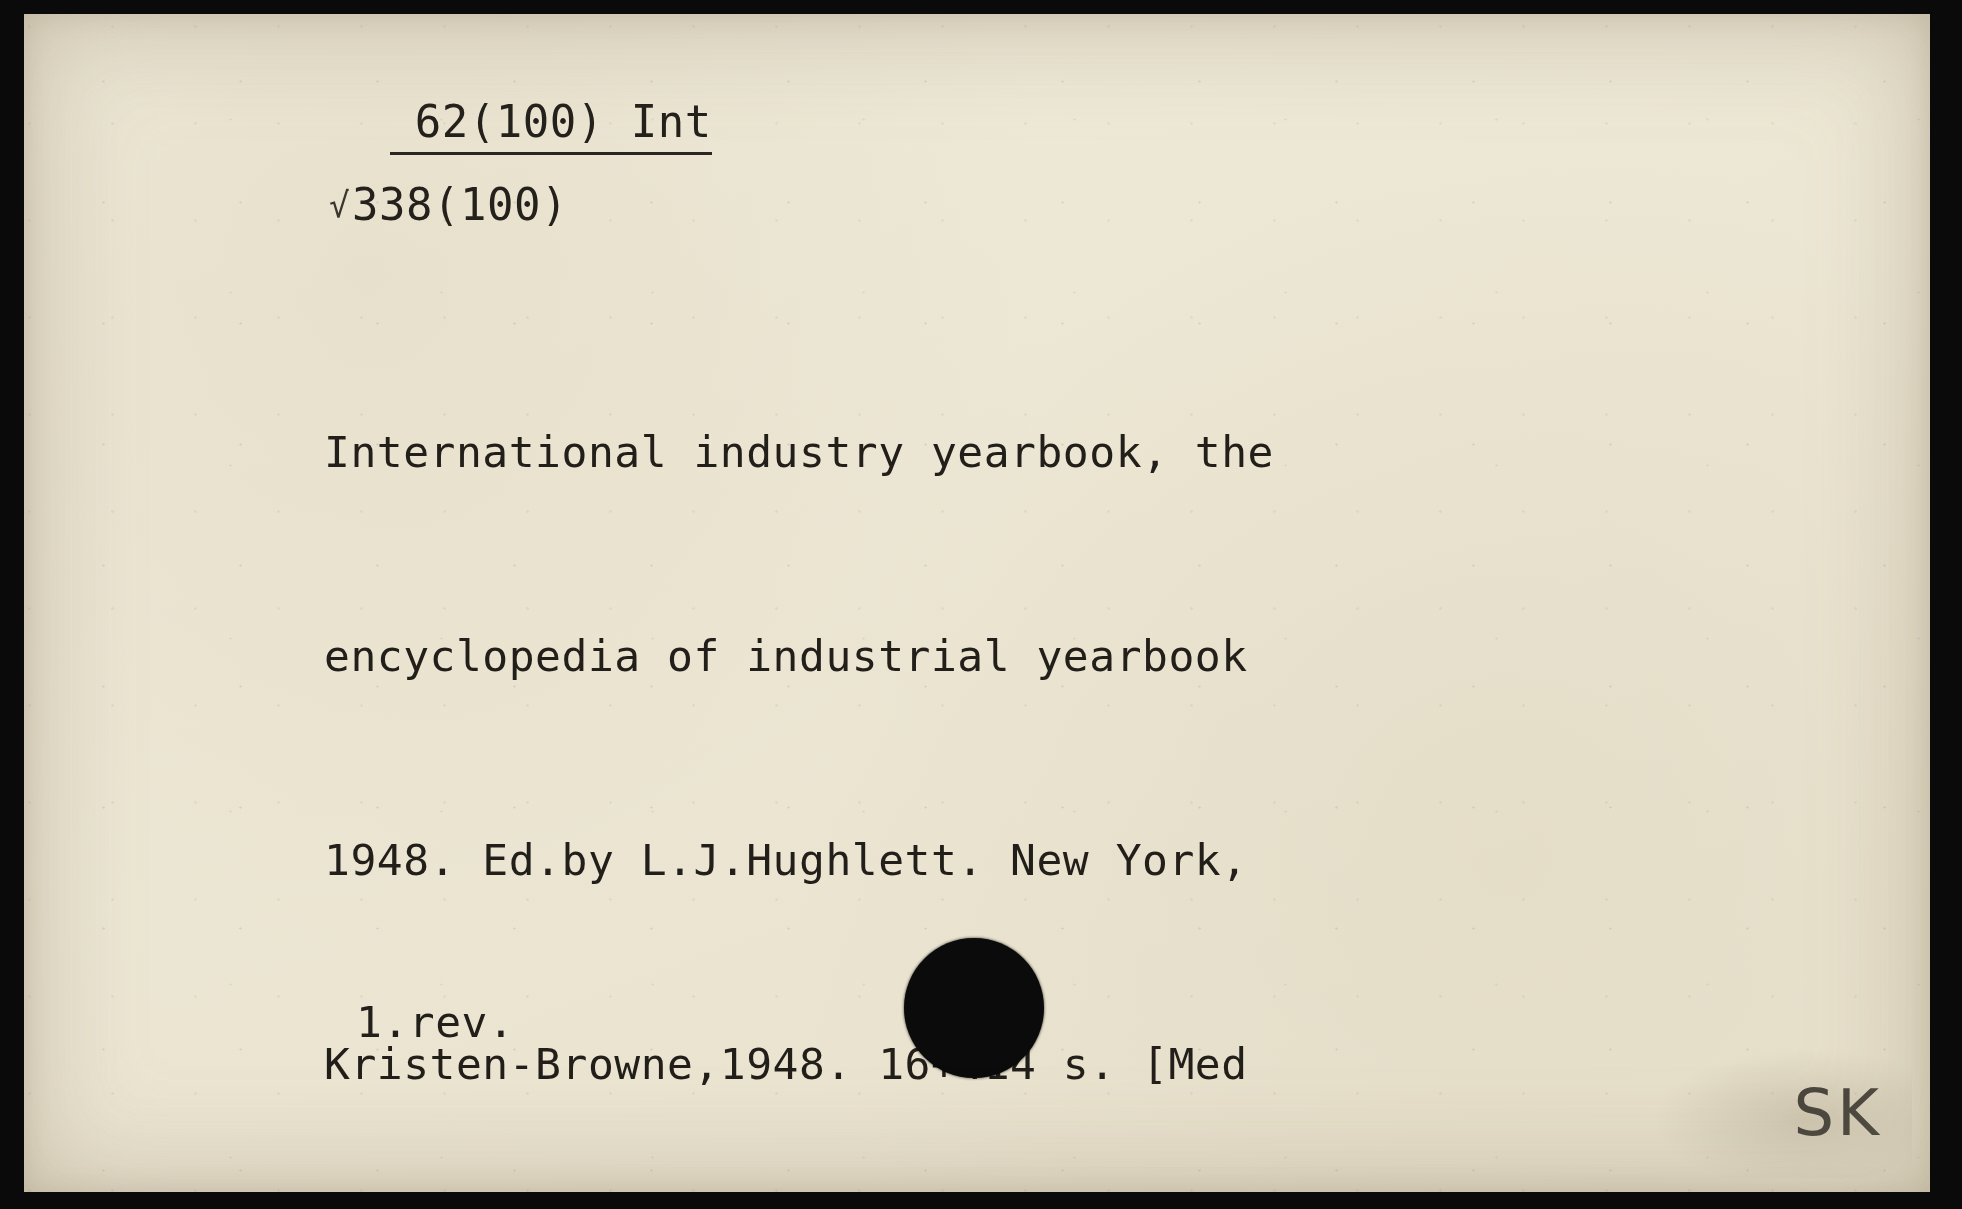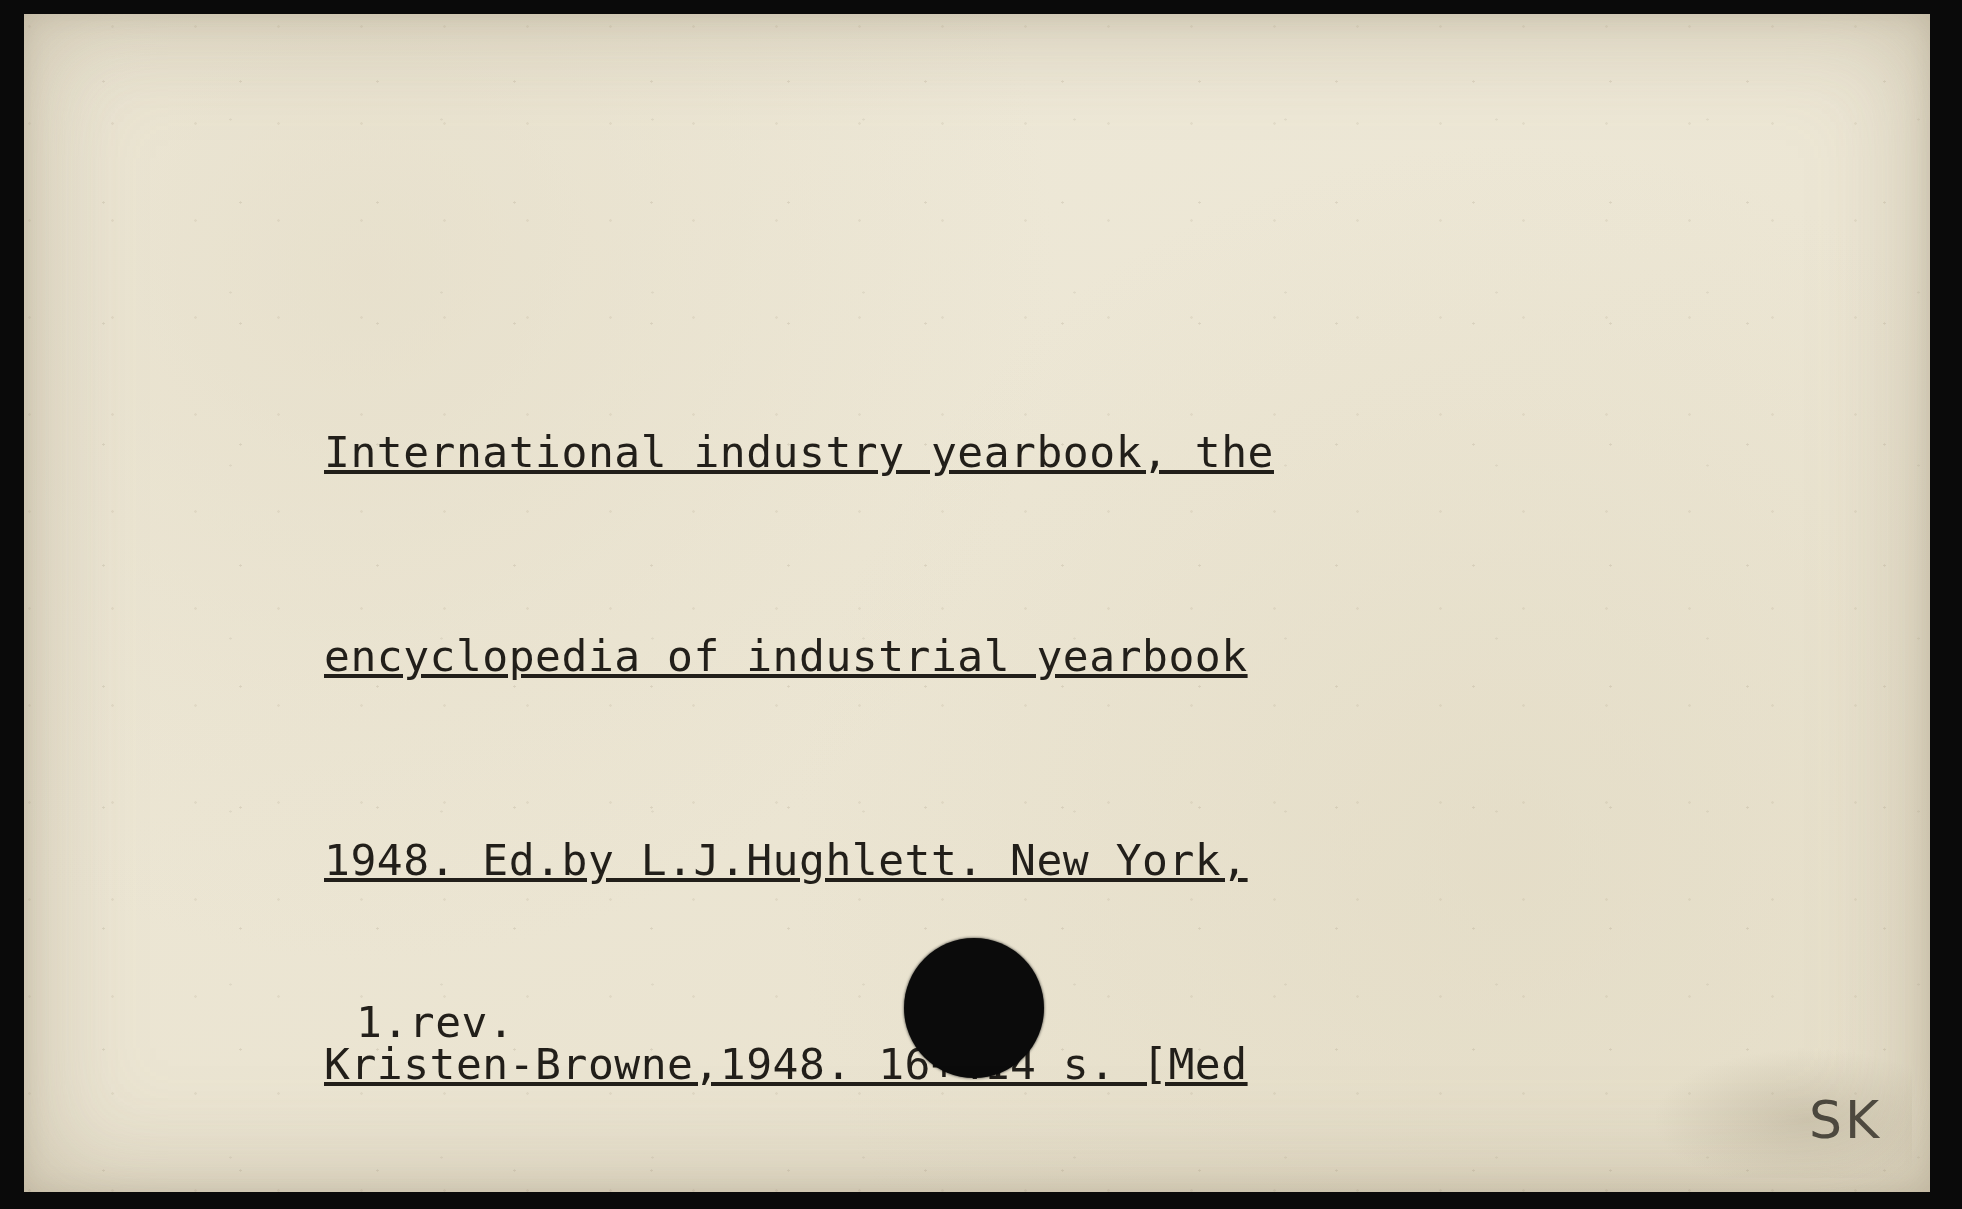--- a/index.html
+++ b/index.html
@@ -96,21 +96,21 @@
   }
 
   
   #body-text {
     left: 300px;
     top: 268px;
     font-size: 43px;
     line-height: 68px;
     color: #221f1a;
   }
-  #body-text .ln { display: block; text-decoration: underline; }
+  #body-text .ln { display: block; }
 
   
   #tracing {
     left: 332px;
     top: 980px;
     font-size: 43px;
     line-height: 56px;
     color: #221f1a;
   }
 
@@ -125,21 +125,21 @@
     background: #0b0b0b;
     box-shadow: 0 0 3px rgba(0,0,0,0.8);
   }
 
   
   #initials {
     right: 48px;
     bottom: 42px;
     left: auto;
     top: auto;
-    font-size: 52px;
+    font-size: 64px;
     letter-spacing: 3px;
     color: #4a463d;
     font-family: "DejaVu Sans", sans-serif;
   }
   #initials-smudge {
     position: absolute;
     right: 18px;
     bottom: 14px;
     width: 260px;
     height: 130px;
@@ -149,20 +149,27 @@
 </style>
 </head>
 <body>
 
 <div id="card-scene">
 
   <div id="card">
 
     <div id="grain"></div>
 
+    <div class="text-block" id="callnum">
+      <div class="line-top">62(100) Int</div>
+      <div class="line-bottom-wrap">
+        <span class="check">√</span>
+        <span class="line-bottom">338(100)</span>
+      </div>
+    </div>
 
     <div class="text-block" id="body-text">
       <span class="ln">International industry yearbook, the</span>
       <span class="ln">encyclopedia of industrial yearbook</span>
       <span class="ln">1948. Ed.by L.J.Hughlett. New York,</span>
       <span class="ln">Kristen-Browne,1948. 16+414 s. [Med</span>
       
     </div>
 
     <div class="text-block" id="tracing">1.rev.</div>

